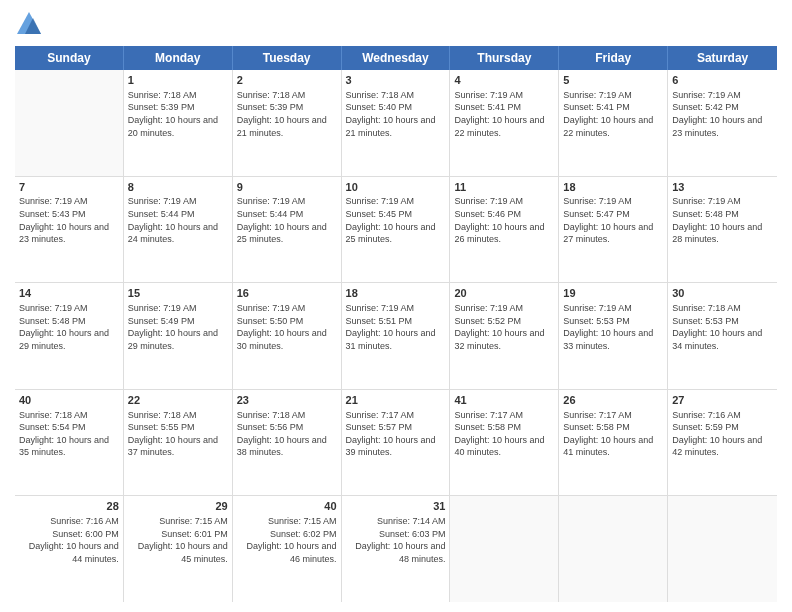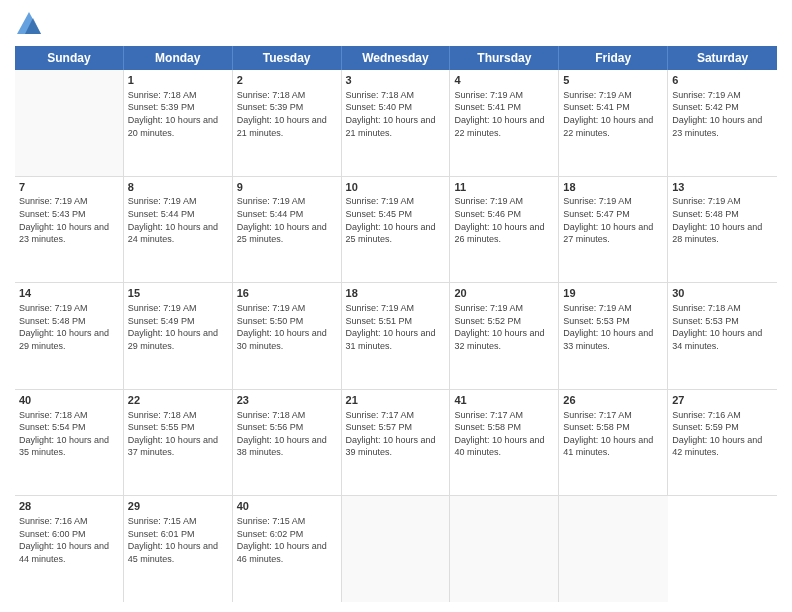--- a/index.html
+++ b/index.html
@@ -74,21 +74,21 @@
       flex: 1;
       display: flex;
       flex-direction: column;
     }
     .cal-row {
       display: grid;
       grid-template-columns: repeat(7, 1fr);
       flex: 1;
       border-bottom: 1px solid #ddd;
     }
-    .cal-row:last-child { border-bottom: none; }
+    .cal-row:last-child { border-bottom: none; text-align: right; }
     .cal-cell {
       border-right: 1px solid #ddd;
       padding: 3px 4px;
       font-size: 9.5px;
       color: #333;
       line-height: 1.35;
       vertical-align: top;
       background: #fff;
     }
     .cal-cell:last-child { border-right: none; }
@@ -380,19 +380,27 @@
         </div>
           </div>
           <div class="cal-cell">
             <span class="day-num">40</span>
         <div class="cell-info">
           Sunrise: 7:15 AM<br>
           Sunset: 6:02 PM<br>
           Daylight: 10 hours and 46 minutes.
         </div>
           </div>
+          <div class="cal-cell">
+            <span class="day-num">31</span>
+        <div class="cell-info">
+          Sunrise: 7:14 AM<br>
+          Sunset: 6:03 PM<br>
+          Daylight: 10 hours and 48 minutes.
+        </div>
+          </div>
           <div class="cal-cell empty"></div>
           <div class="cal-cell empty"></div>
           <div class="cal-cell empty"></div>
         </div>
       </div>
   </div>
 </div>
 
 </body></html>

